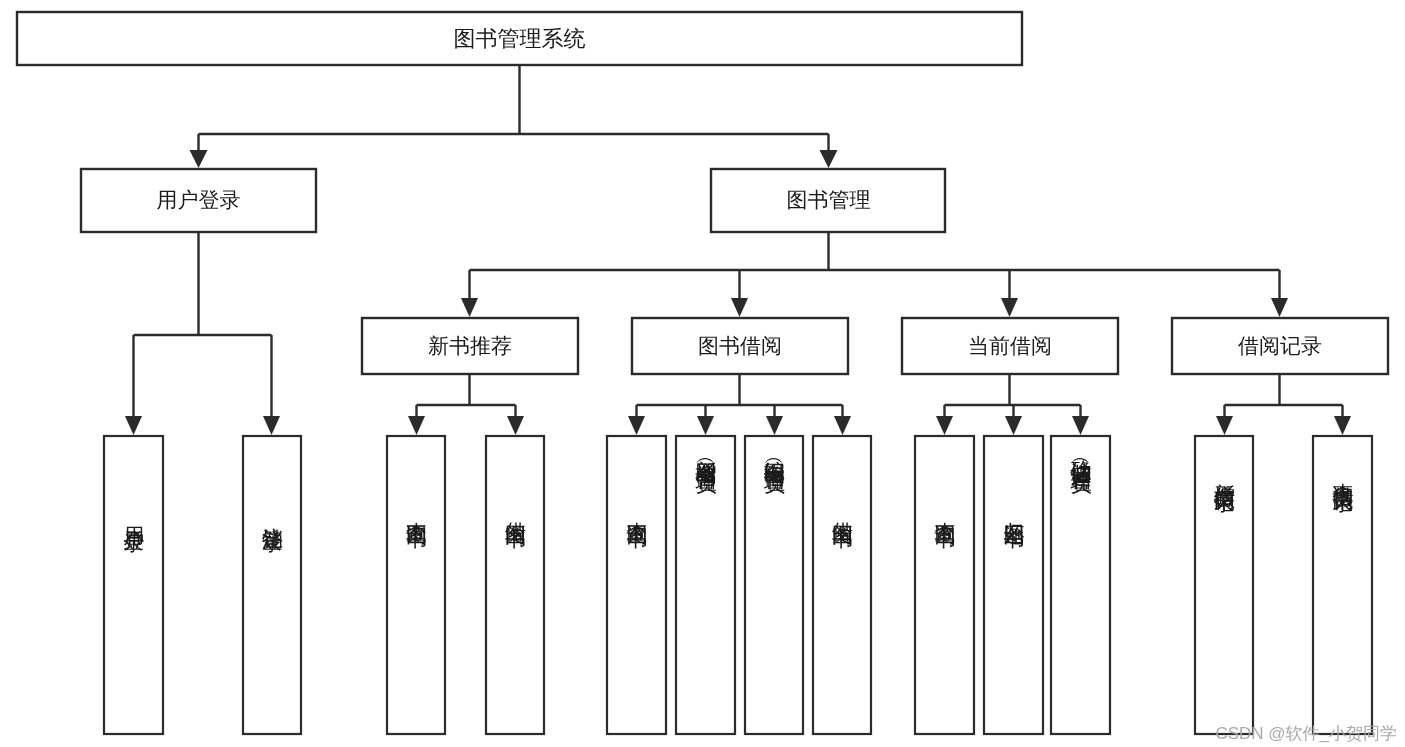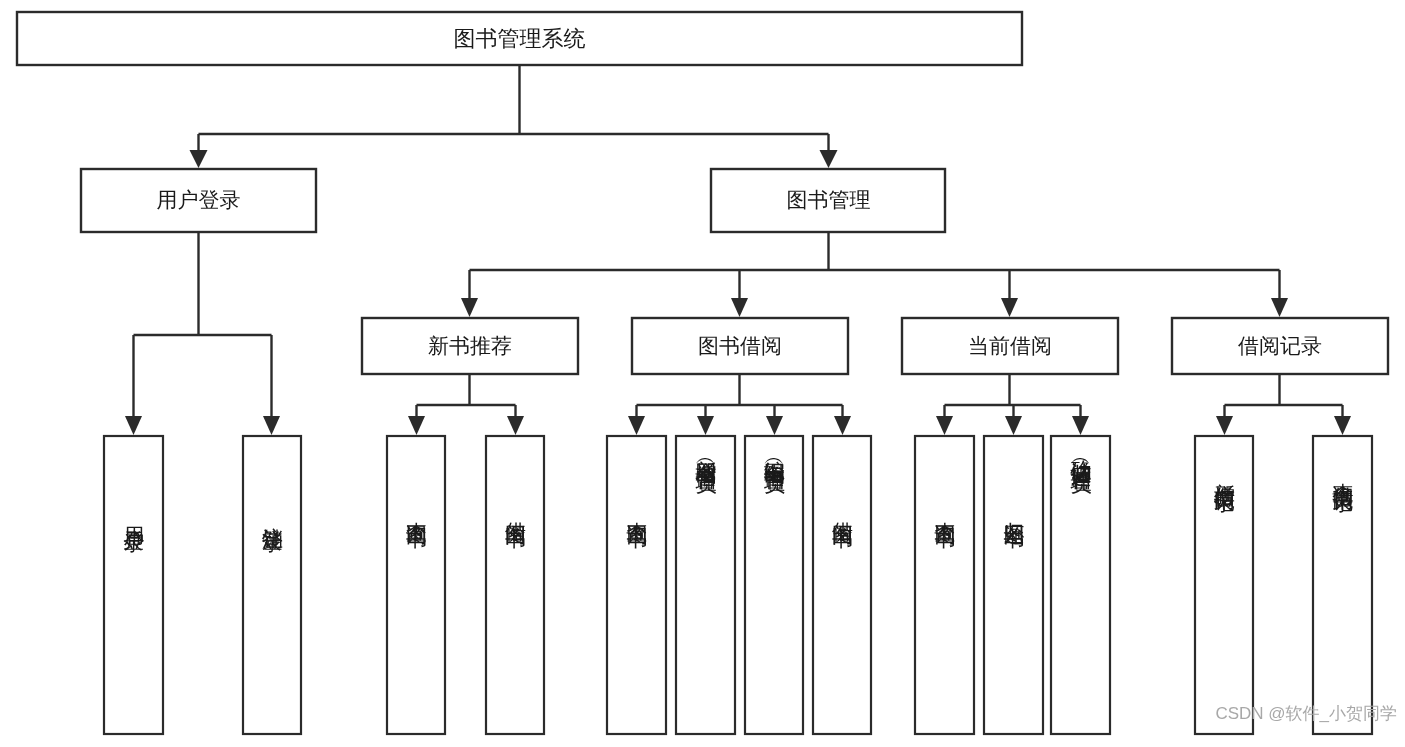--- a/index.html
+++ b/index.html
@@ -61,21 +61,21 @@
     font-family: "Liberation Sans", sans-serif;
     font-size: 21px;
     line-height: 1.18;
     color: #1a1a1a;
     letter-spacing: 2px;
     white-space: nowrap;
   }
   .watermark {
     position: absolute;
     right: 8px;
-    bottom: 22px;
+    bottom: 2px;
     font-family: "Liberation Sans", sans-serif;
     font-size: 17px;
     color: #a8a8a8;
     white-space: nowrap;
     pointer-events: none;
   }
 </style>
 </head>
 <body>
 

